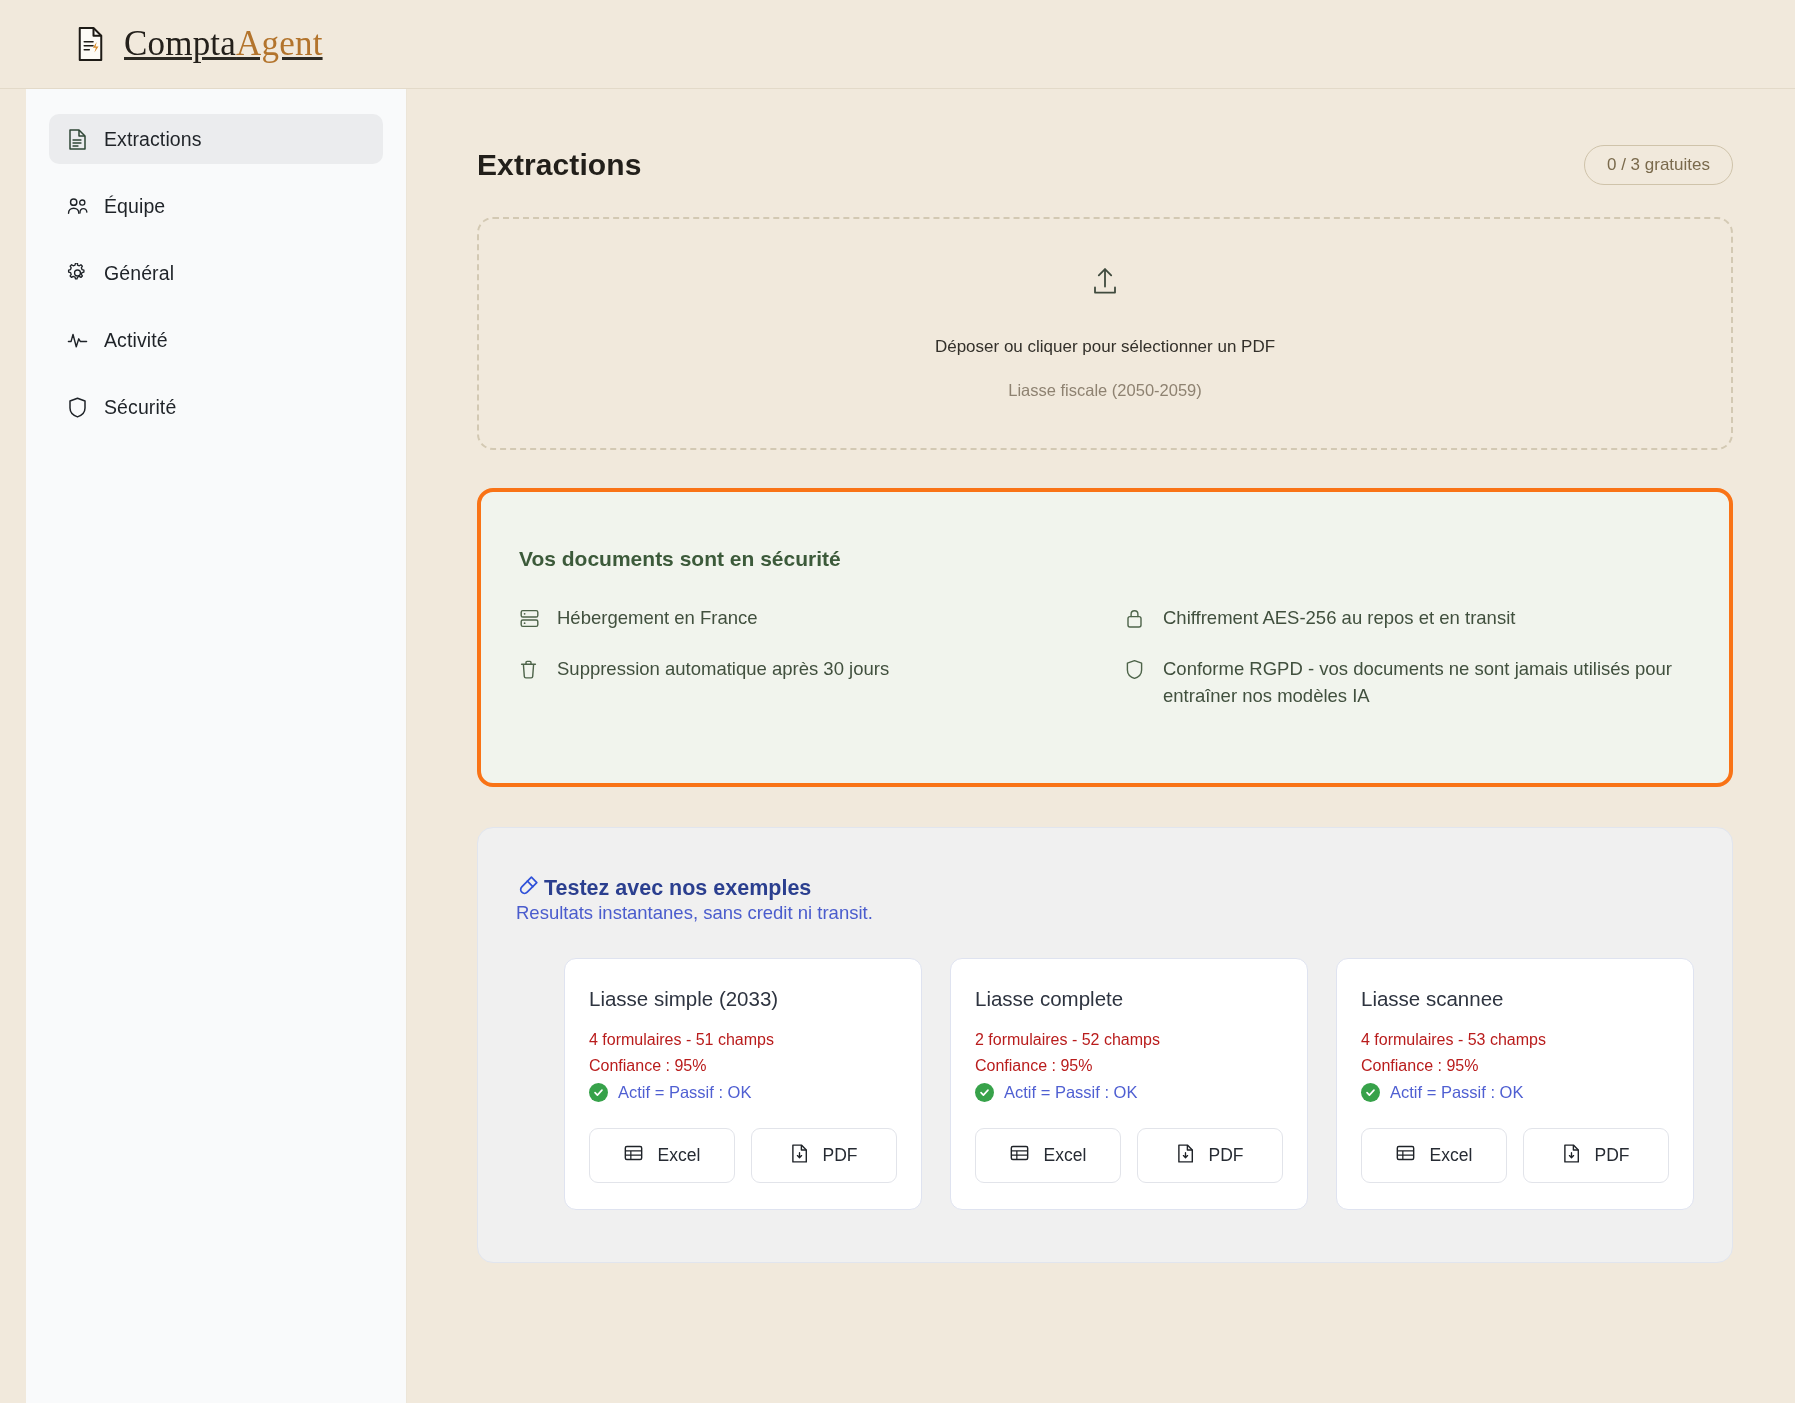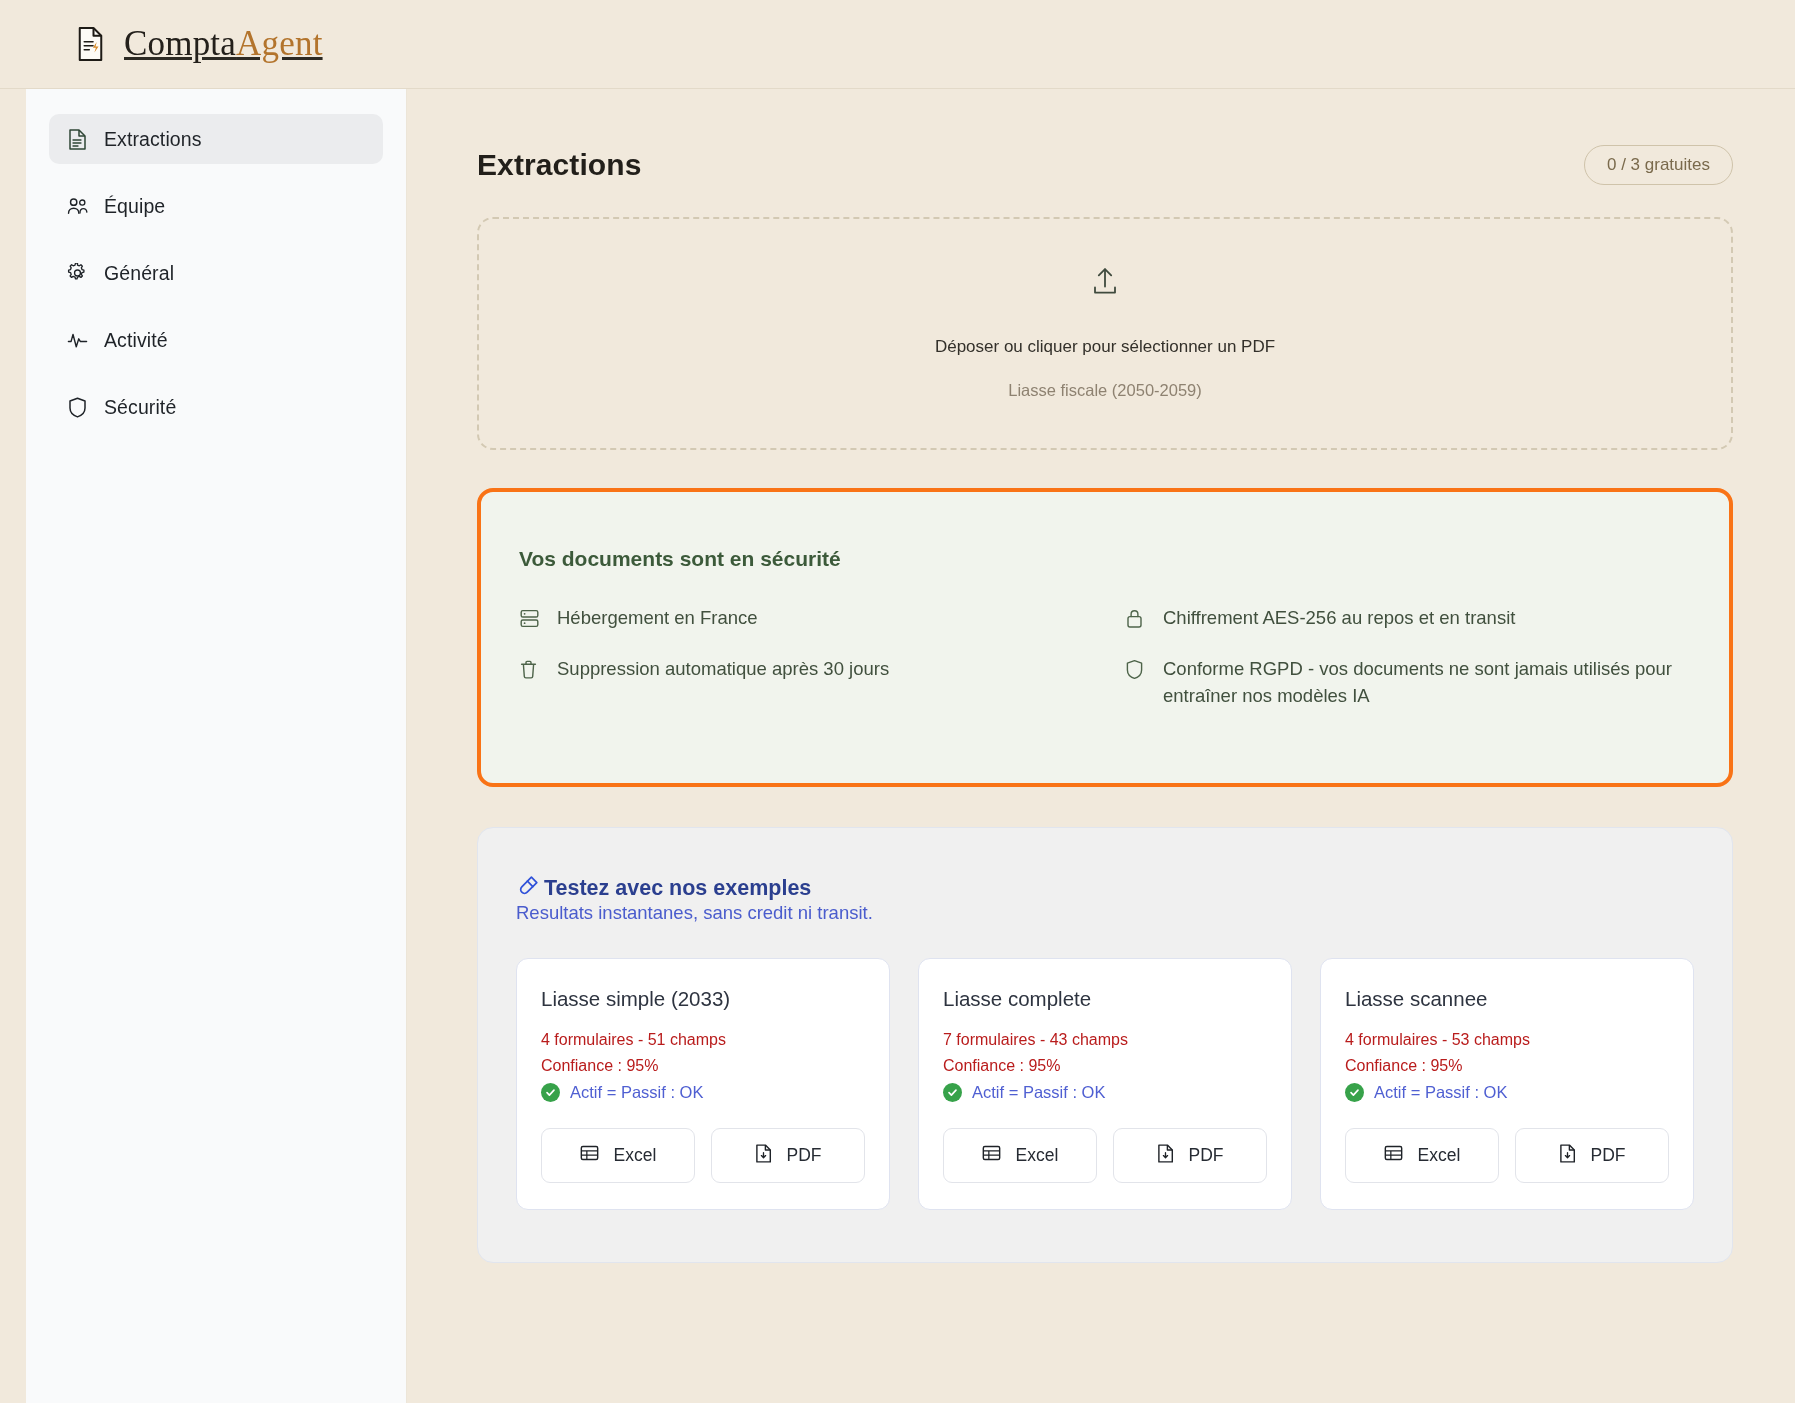--- a/index.html
+++ b/index.html
@@ -140,21 +140,21 @@
   .ex-panel {
     background: #f0f0f0;
     border: 1px solid #e1e5ee;
     border-radius: 16px;
     padding: 46px 38px 52px 38px;
   }
   .ex-head { display: flex; align-items: center; gap: 4px; }
   .ex-title { font-size: 21.5px; font-weight: bold; color: #2b3f8f; }
   .ex-sub { font-size: 18.5px; color: #4a5ccd; margin-bottom: 34px; }
 
-  .ex-cards { display: grid; grid-template-columns: repeat(3, 1fr); gap: 28px; }
+  .ex-cards { display: grid; grid-template-columns: repeat(3, 1fr); gap: 28px; margin-left: 48px; }
   .ex-card {
     background: #ffffff;
     border: 1px solid #dfe3f0;
     border-radius: 12px;
     padding: 28px 24px 26px 24px;
   }
   .ex-card-title { font-size: 20.5px; color: #2e3440; margin-bottom: 20px; }
   .ex-meta { font-size: 16px; color: #b91c1c; margin-bottom: 8px; }
   .ex-check { display: flex; align-items: center; gap: 10px; font-size: 16.5px; color: #4f5fd2; margin-top: 5px; }
   .check-dot {
@@ -367,21 +367,21 @@
                   <path d="M9 9.2v5.2M6.8 12.2L9 14.5l2.2-2.3" stroke="#1f2328" stroke-width="1.4" stroke-linecap="round" stroke-linejoin="round"></path>
                 </svg>
               </span>
               <span>PDF</span>
             </button>
           </div>
         </div>
 
         <div class="ex-card">
           <div class="ex-card-title">Liasse complete</div>
-          <div class="ex-meta">7 formulaires - 43 champs</div>
+          <div class="ex-meta">2 formulaires - 52 champs</div>
           <div class="ex-meta">Confiance : 95%</div>
           <div class="ex-check">
             <span class="check-dot">
               <svg width="11" height="11" viewBox="0 0 12 12" fill="none" xmlns="http://www.w3.org/2000/svg">
                 <path d="M2.2 6.2l2.6 2.6 5-5.4" stroke="#ffffff" stroke-width="1.8" stroke-linecap="round" stroke-linejoin="round"></path>
               </svg>
             </span>
             <span>Actif = Passif : OK</span>
           </div>
           <div class="ex-btns">

